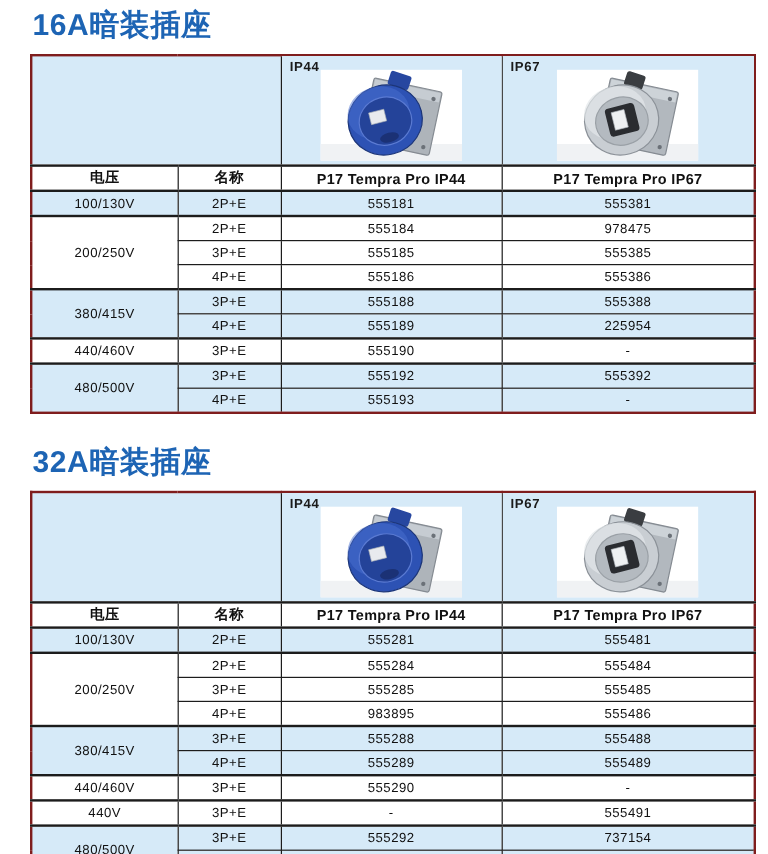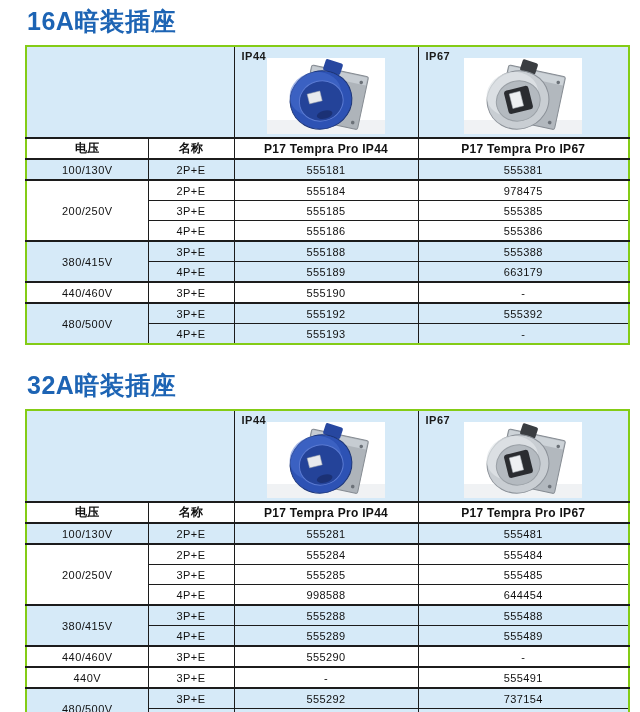--- a/index.html
+++ b/index.html
@@ -18,21 +18,21 @@
     letter-spacing:0.5px;
     margin:0 0 9px 2px;
     line-height:1.2;
   }
   h2.title.second { margin-top:25px; }
 
   table.spec {
     border-collapse:collapse;
     width:603px;
     table-layout:fixed;
-    border:2px solid #84cc16;
+    border:2px solid #7f1d1d;
   }
   .spec td, .spec th {
     border:1px solid #1c1c1c;
     text-align:center;
     vertical-align:middle;
     padding:0;
     overflow:hidden;
   }
   .img-row td { height:90px; background:#d6eaf8; }
   .head-row th {
@@ -155,21 +155,21 @@
       </tr>
       <tr class="row gs shade">
         <td class="voltage-cell" rowspan="2">380/415V</td>
         <td>3P+E</td>
         <td>555188</td>
         <td>555388</td>
       </tr>
       <tr class="row shade">
         <td>4P+E</td>
         <td>555189</td>
-        <td>663179</td>
+        <td>225954</td>
       </tr>
       <tr class="row gs">
         <td class="voltage-cell">440/460V</td>
         <td>3P+E</td>
         <td>555190</td>
         <td>-</td>
       </tr>
       <tr class="row gs shade">
         <td class="voltage-cell" rowspan="2">480/500V</td>
         <td>3P+E</td>
@@ -266,22 +266,22 @@
         <td>555284</td>
         <td>555484</td>
       </tr>
       <tr class="row">
         <td>3P+E</td>
         <td>555285</td>
         <td>555485</td>
       </tr>
       <tr class="row">
         <td>4P+E</td>
-        <td>998588</td>
-        <td>644454</td>
+        <td>983895</td>
+        <td>555486</td>
       </tr>
       <tr class="row gs shade">
         <td class="voltage-cell" rowspan="2">380/415V</td>
         <td>3P+E</td>
         <td>555288</td>
         <td>555488</td>
       </tr>
       <tr class="row shade">
         <td>4P+E</td>
         <td>555289</td>

